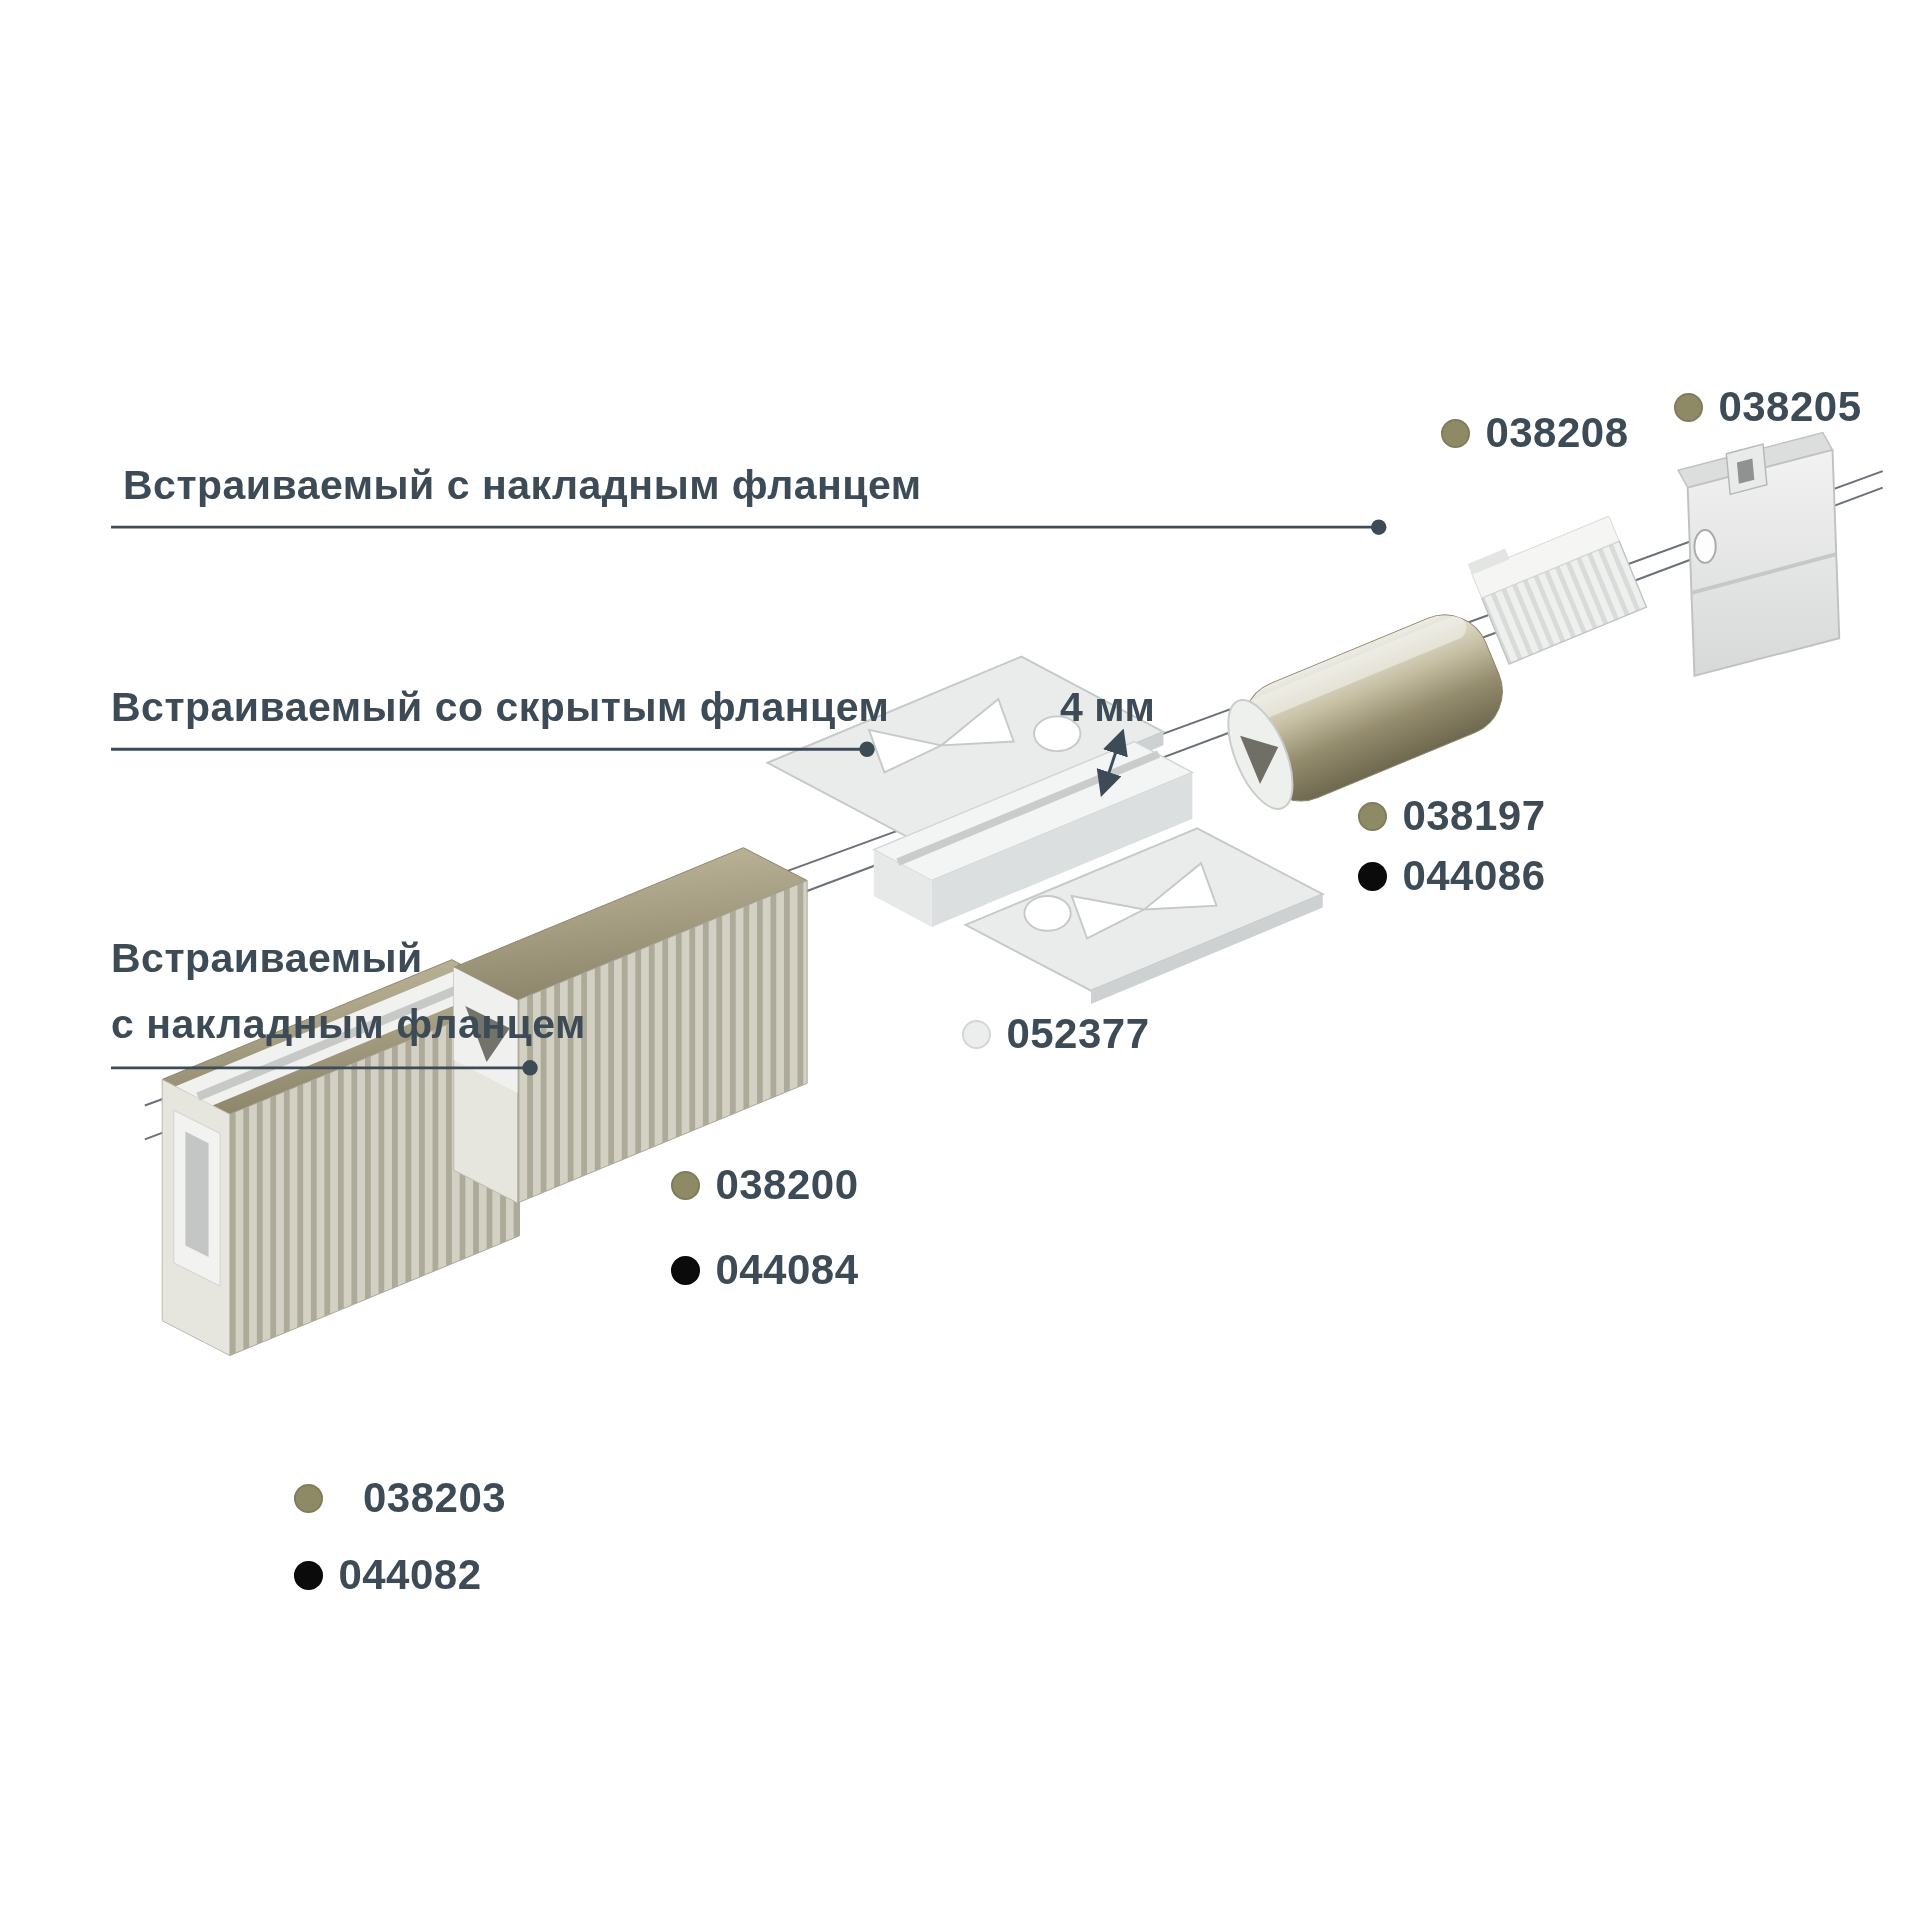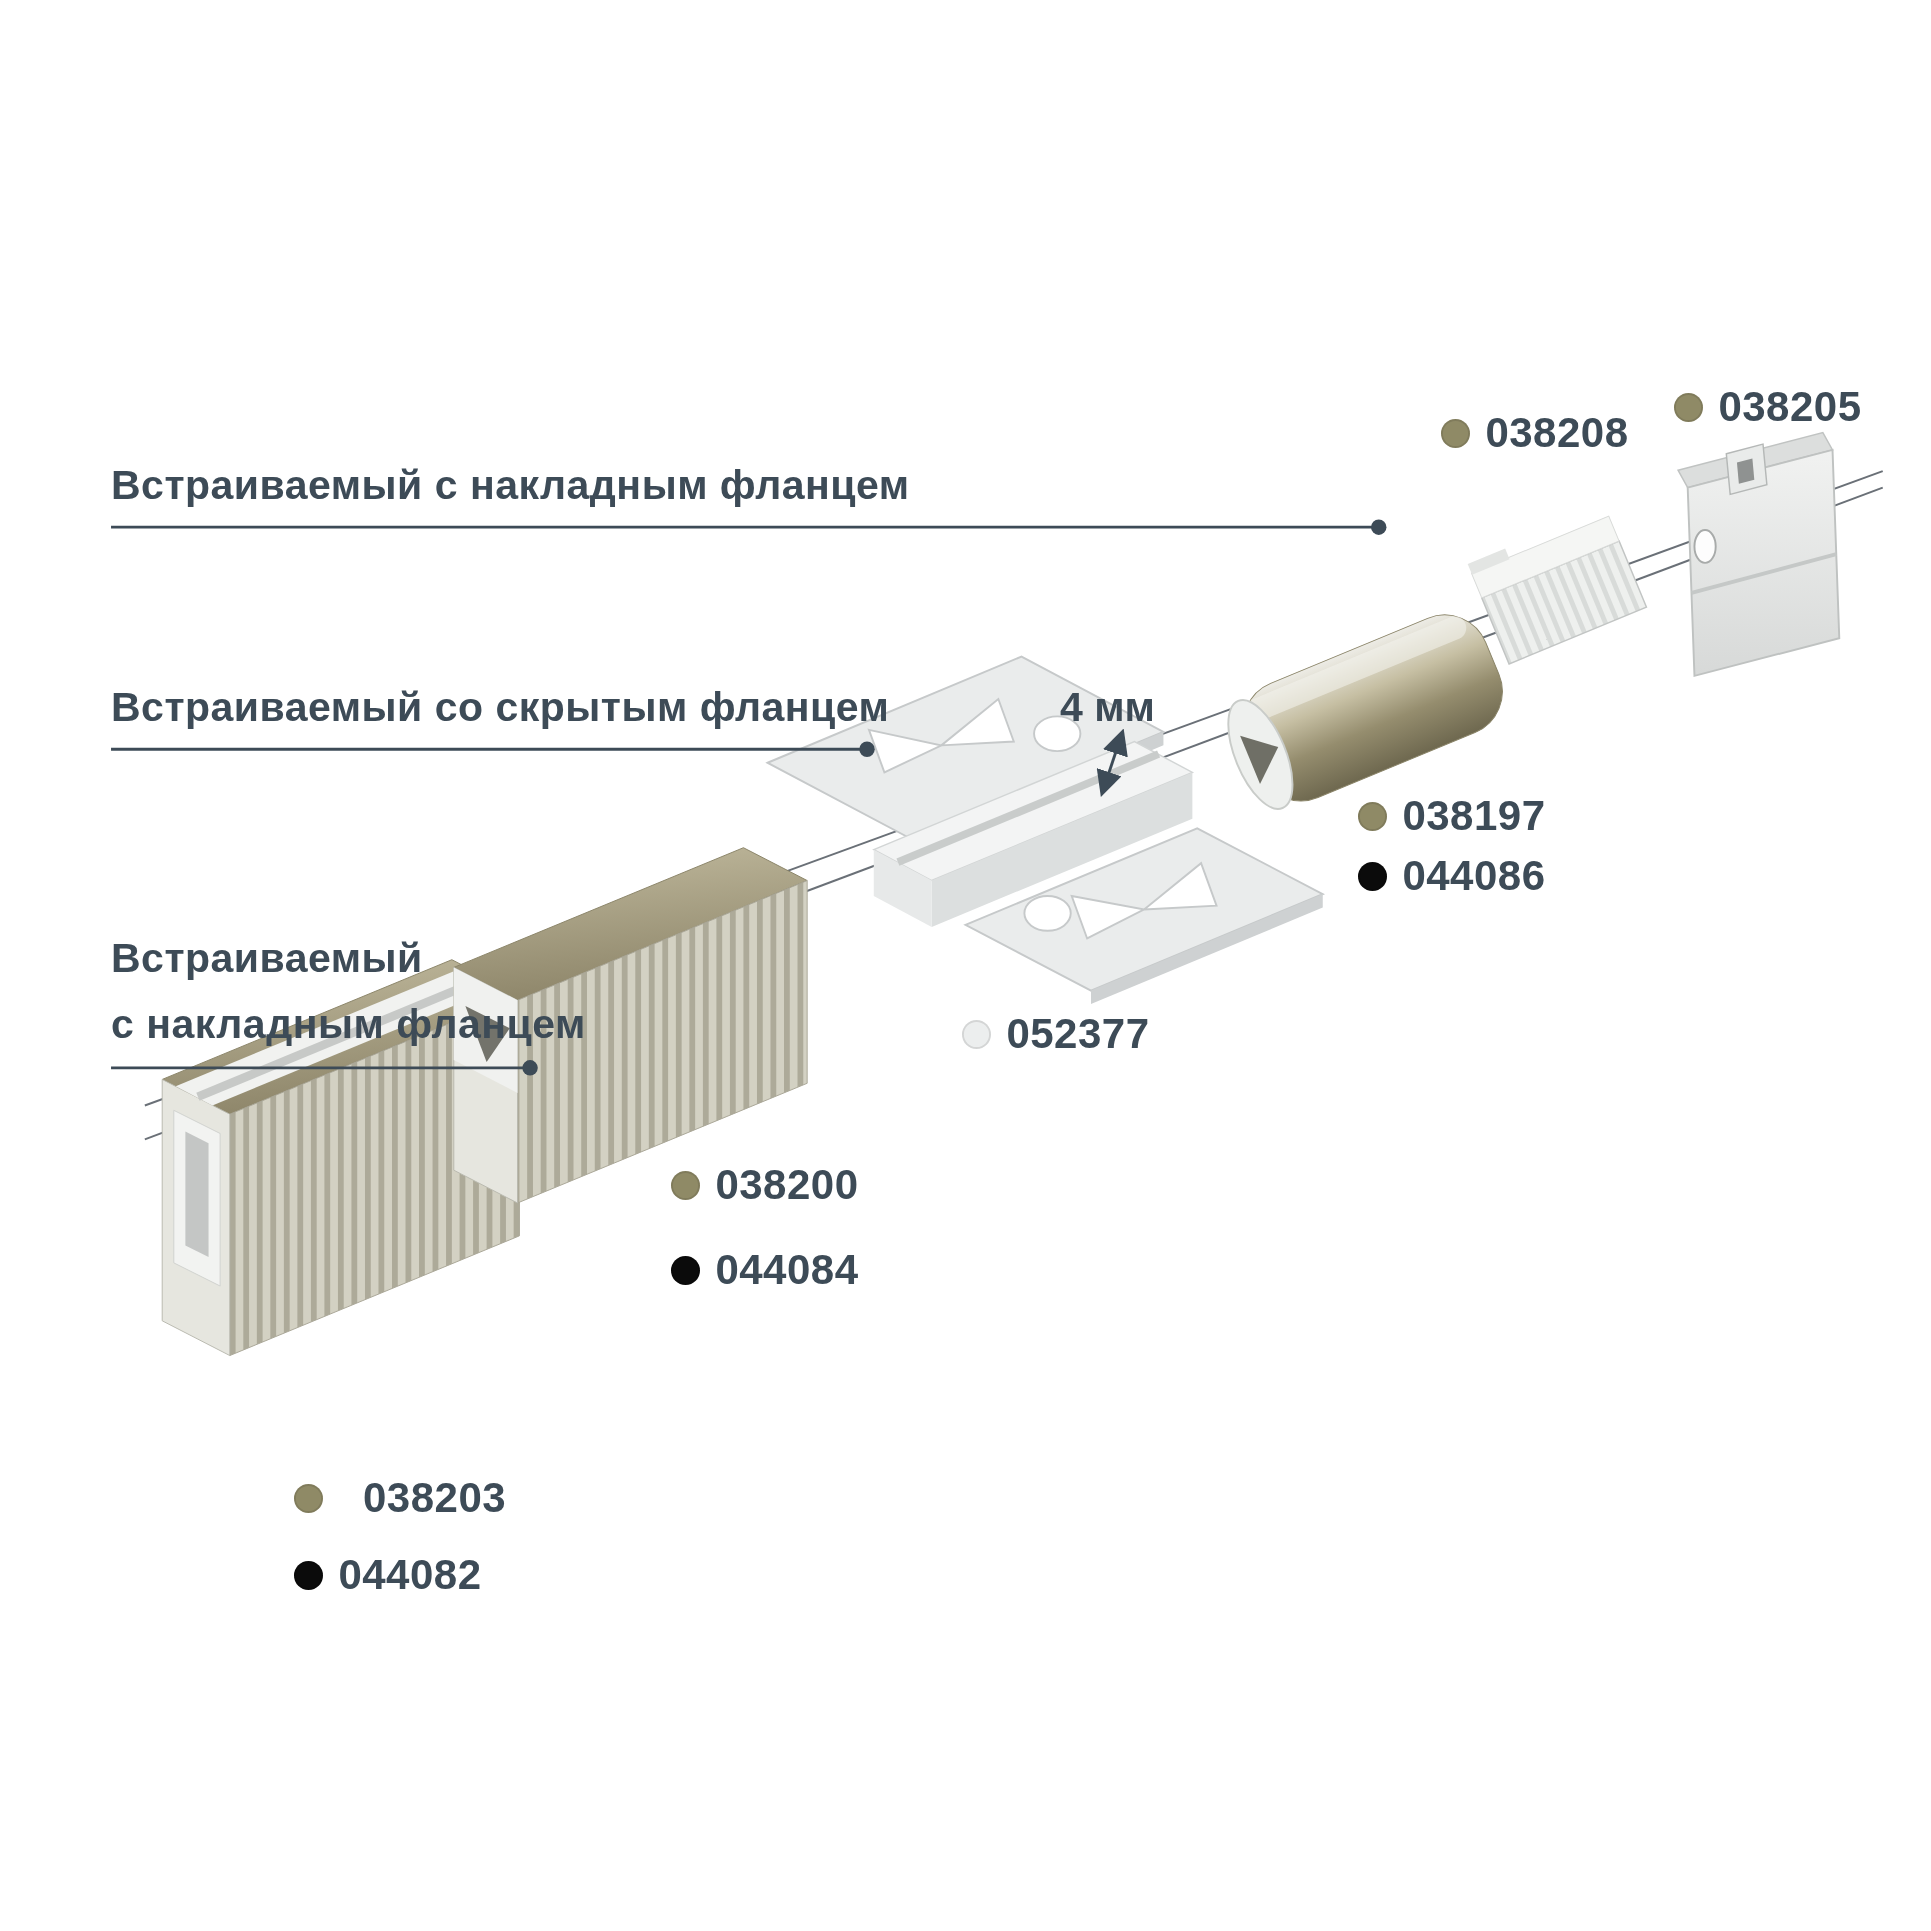--- a/index.html
+++ b/index.html
@@ -131,21 +131,21 @@
     <circle cx="1428" cy="546" r="8" fill="#3d4b57"></circle>
     <line x1="115" y1="776" x2="898" y2="776" stroke="#3d4b57" stroke-width="3"></line>
     <circle cx="898" cy="776" r="8" fill="#3d4b57"></circle>
     <line x1="115" y1="1106" x2="549" y2="1106" stroke="#3d4b57" stroke-width="3"></line>
     <circle cx="549" cy="1106" r="8" fill="#3d4b57"></circle>
   </g>
 
   <line x1="1160" y1="766" x2="1144" y2="814" stroke="#3d4b57" stroke-width="3" marker-start="url(#arr)" marker-end="url(#arr)"></line>
 </svg>
 
-<div class="abs callout" style="left:111px;top:452px;">
+<div class="abs callout" style="left:123px;top:452px;">
   <div>Встраиваемый с накладным фланцем</div>
 </div>
 
 <div class="abs callout" style="left:111px;top:674px;">
   <div>Встраиваемый со скрытым фланцем</div>
 </div>
 
 <div class="abs callout" style="left:111px;top:925px;">
   <div>Встраиваемый</div>
   <div>с накладным фланцем</div>

